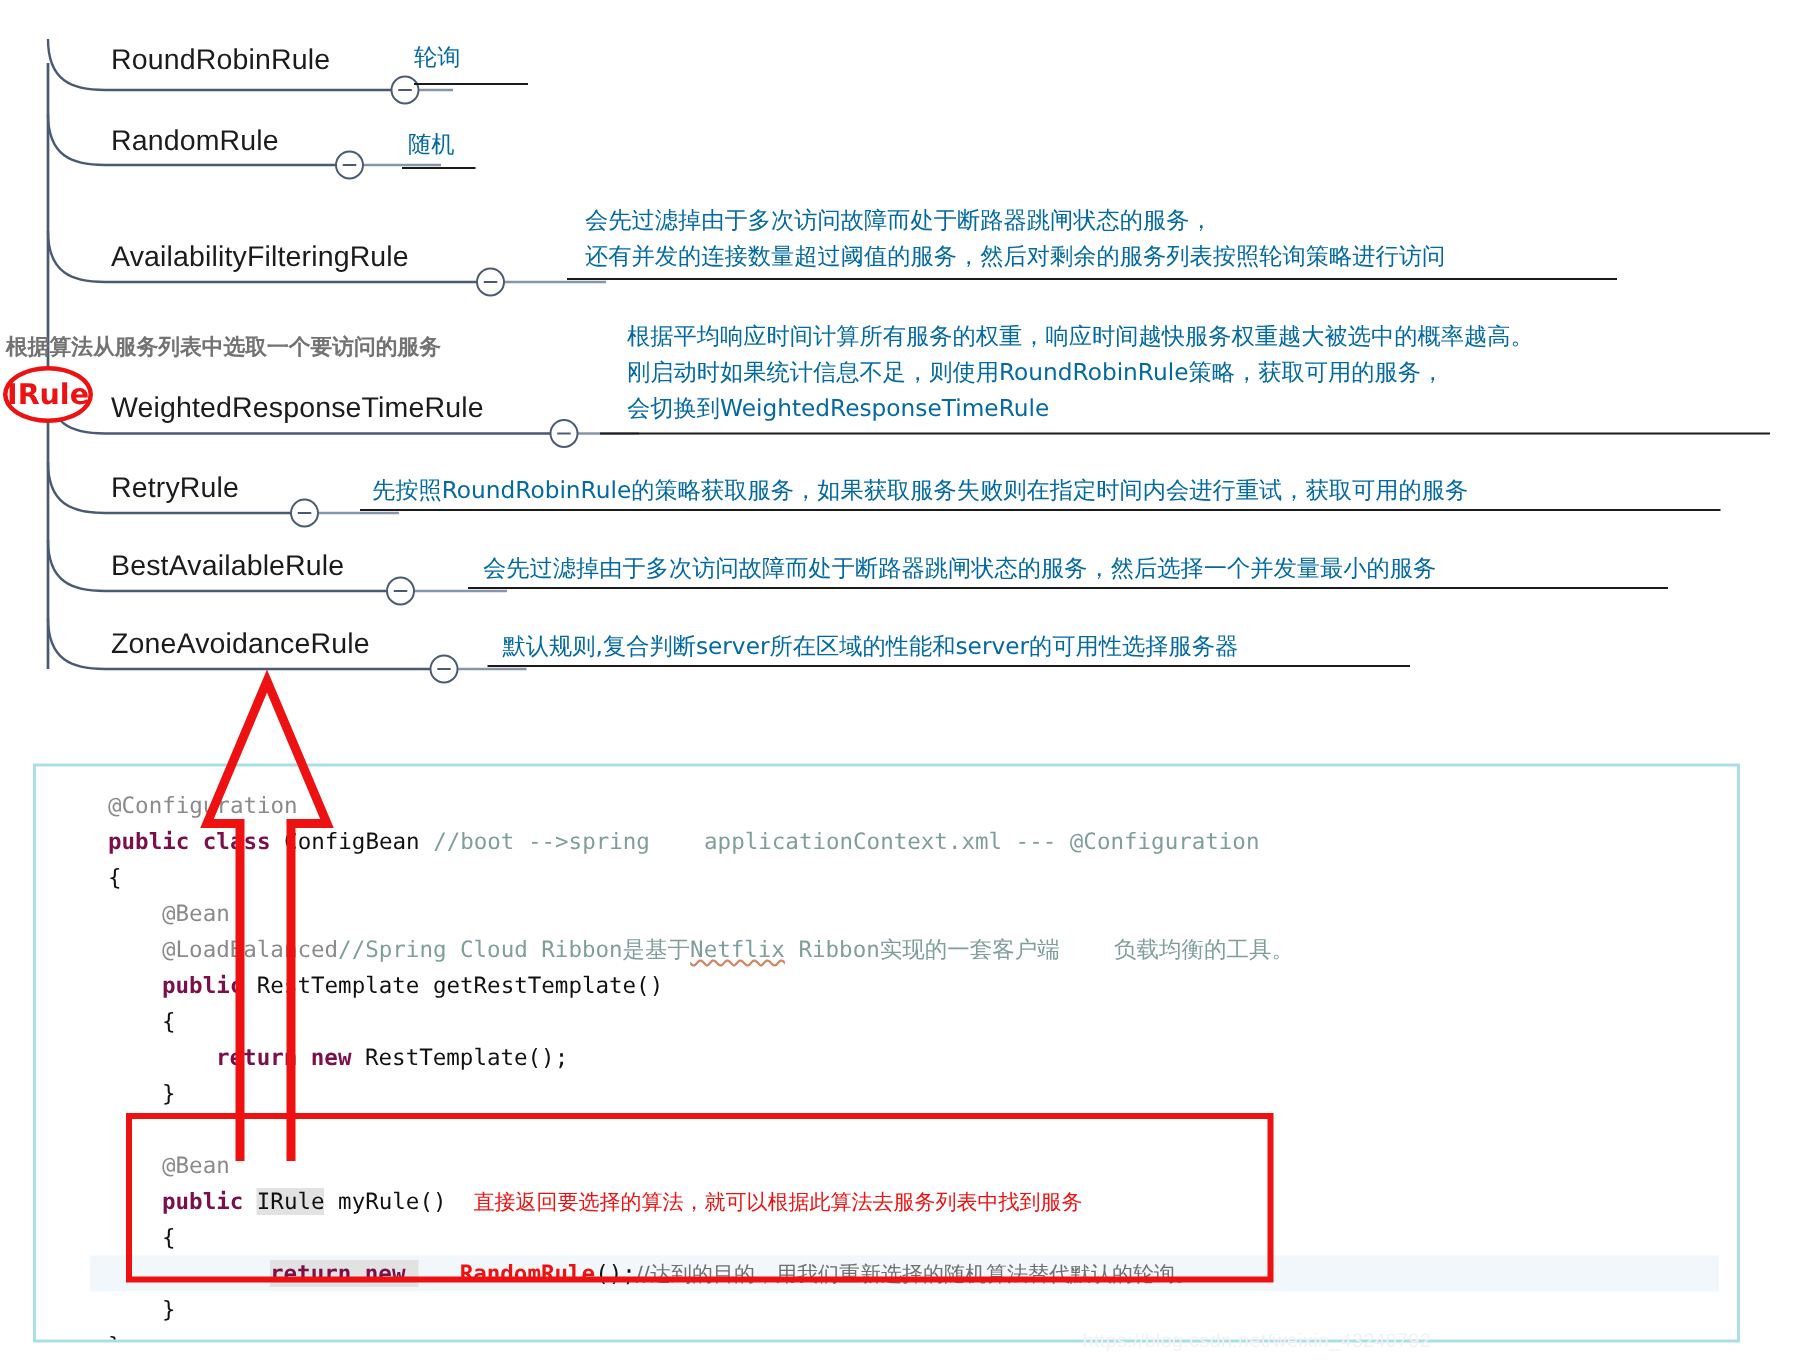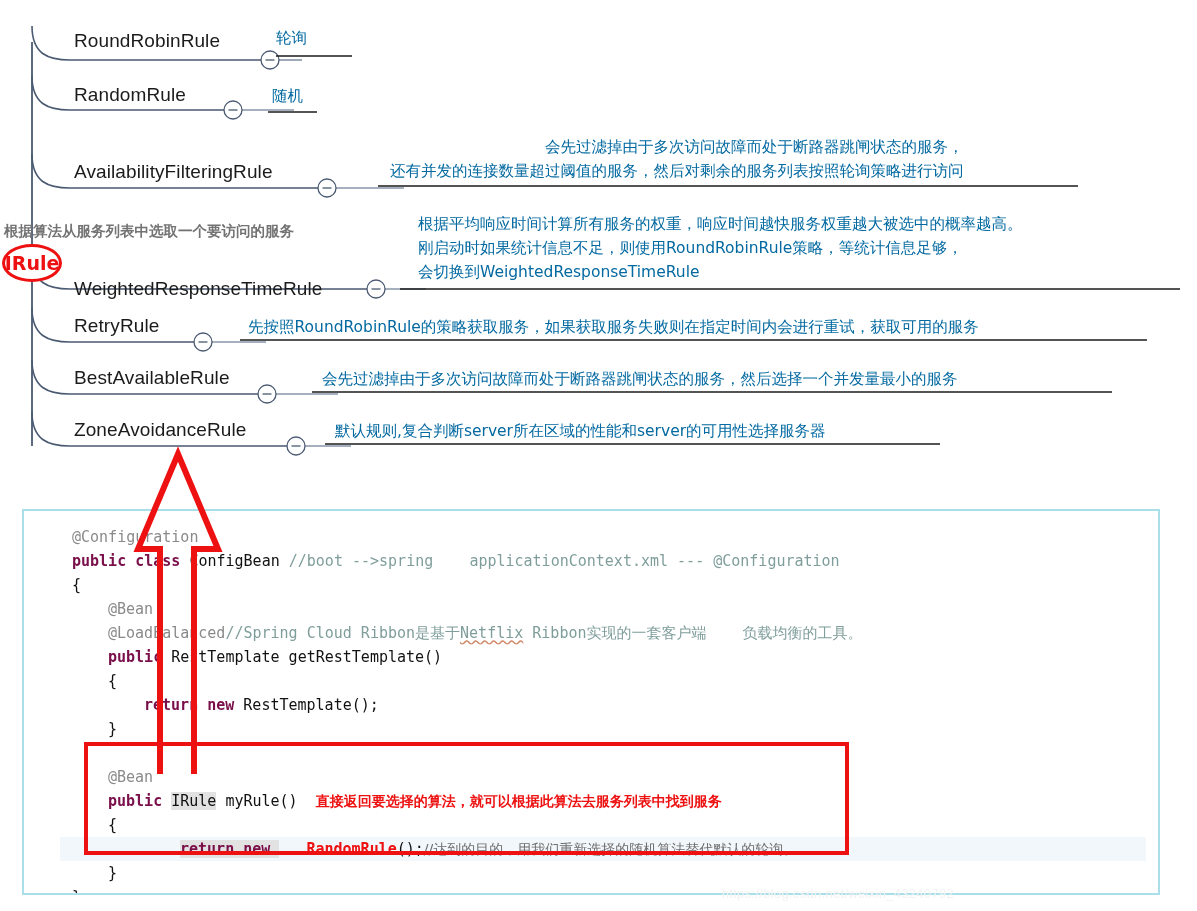--- a/index.html
+++ b/index.html
@@ -115,21 +115,21 @@
   }
   .kw   { color: #7a0f4a; font-weight: bold; }
   .cmt  { color: #7f9e9b; }
   .ann  { color: #8a8a8a; }
   .plain{ color: #111111; }
   .hl   { background: #e2e2e2; }
   .rnd  { color: #ee1111; font-weight: bold; }
   .cmt-cn { color: #6f6f6f; font-family: "DejaVu Sans", sans-serif; font-size: 14px; }
   .inline-red {
     color: #ee1111;
-    font-weight: bold;
+    font-weight: normal;
     font-family: "DejaVu Sans", sans-serif;
     font-size: 14px;
   }
   .sel-row { background: #f2f7fb; margin-left: 36px; }
   .squiggle {
     text-decoration: underline;
     text-decoration-color: #d08a6a;
     text-decoration-style: wavy;
     text-decoration-skip-ink: none;
   }
@@ -207,39 +207,39 @@
         <path d="M 240 336 L 1147 336" stroke="#1b1b1b" stroke-width="1.3"></path>
         <path d="M 312 388 L 1112 388" stroke="#1b1b1b" stroke-width="1.3"></path>
         <path d="M 325 440 L 940 440" stroke="#1b1b1b" stroke-width="1.3"></path>
       </g>
   </svg>
 
   <div id="mm-labels">
       <div class="node-label" style="left: 74px; top: 26px;">RoundRobinRule</div>
       <div class="node-label" style="left: 74px; top: 80px;">RandomRule</div>
       <div class="node-label" style="left: 74px; top: 157px;">AvailabilityFilteringRule</div>
-      <div class="node-label" style="left: 74px; top: 258px; margin-top: 16px;">WeightedResponseTimeRule</div>
+      <div class="node-label" style="left: 74px; top: 258px;">WeightedResponseTimeRule</div>
       <div class="node-label" style="left: 74px; top: 311px;">RetryRule</div>
       <div class="node-label" style="left: 74px; top: 363px;">BestAvailableRule</div>
       <div class="node-label" style="left: 74px; top: 415px;">ZoneAvoidanceRule</div>
     </div>
   <div id="mm-annots">
       <div class="annot" style="left: 276px; top: 22px;">
         <div>轮询</div>
       </div>
       <div class="annot" style="left: 272px; top: 80px;">
         <div>随机</div>
       </div>
-      <div class="annot" style="left: 390px; top: 131px; text-align: right;">
+      <div class="annot" style="left: 390px; top: 131px;">
         <div>会先过滤掉由于多次访问故障而处于断路器跳闸状态的服务，</div>
         <div>还有并发的连接数量超过阈值的服务，然后对剩余的服务列表按照轮询策略进行访问</div>
       </div>
       <div class="annot" style="left: 418px; top: 208px;">
         <div>根据平均响应时间计算所有服务的权重，响应时间越快服务权重越大被选中的概率越高。</div>
-        <div>刚启动时如果统计信息不足，则使用RoundRobinRule策略，等统计信息足够，</div>
+        <div>刚启动时如果统计信息不足，则使用RoundRobinRule策略，获取可用的服务，</div>
         <div>会切换到WeightedResponseTimeRule</div>
       </div>
       <div class="annot" style="left: 248px; top: 311px;">
         <div>先按照RoundRobinRule的策略获取服务，如果获取服务失败则在指定时间内会进行重试，获取可用的服务</div>
       </div>
       <div class="annot" style="left: 322px; top: 363px;">
         <div>会先过滤掉由于多次访问故障而处于断路器跳闸状态的服务，然后选择一个并发量最小的服务</div>
       </div>
       <div class="annot" style="left: 335px; top: 415px;">
         <div>默认规则,复合判断server所在区域的性能和server的可用性选择服务器</div>

